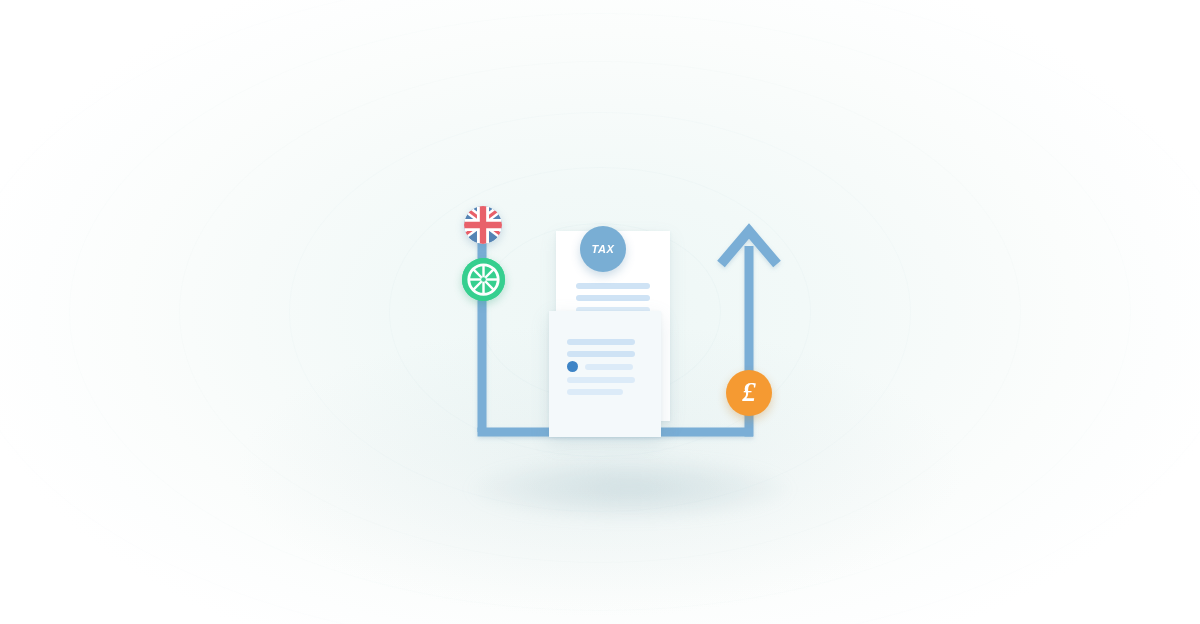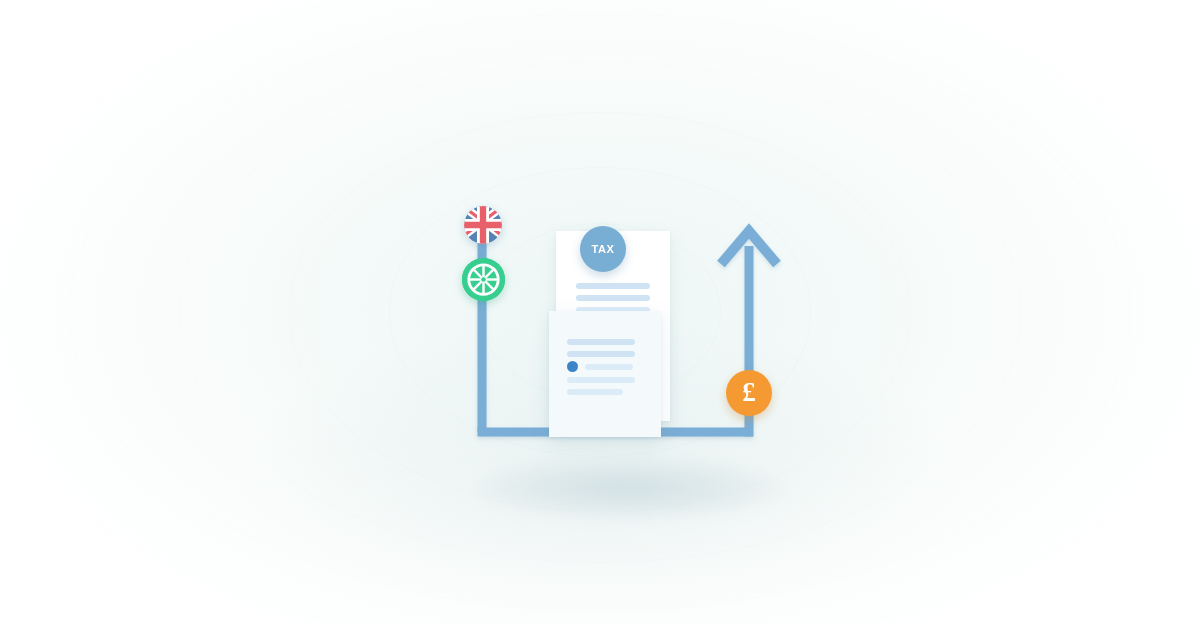--- a/index.html
+++ b/index.html
@@ -13,20 +13,21 @@
     font-family: "Liberation Sans", sans-serif;
     background: #ffffff;
   }
 
   #stage {
     position: relative;
     width: 1200px;
     height: 624px;
     overflow: hidden;
     background: #ffffff;
+    font-style: italic;
   }
 
   
   .bg-base {
     position: absolute;
     inset: 0;
     background:
       radial-gradient(ellipse 640px 380px at 600px 312px,
         #eef7f6 0%,
         #f2f9f8 32%,

